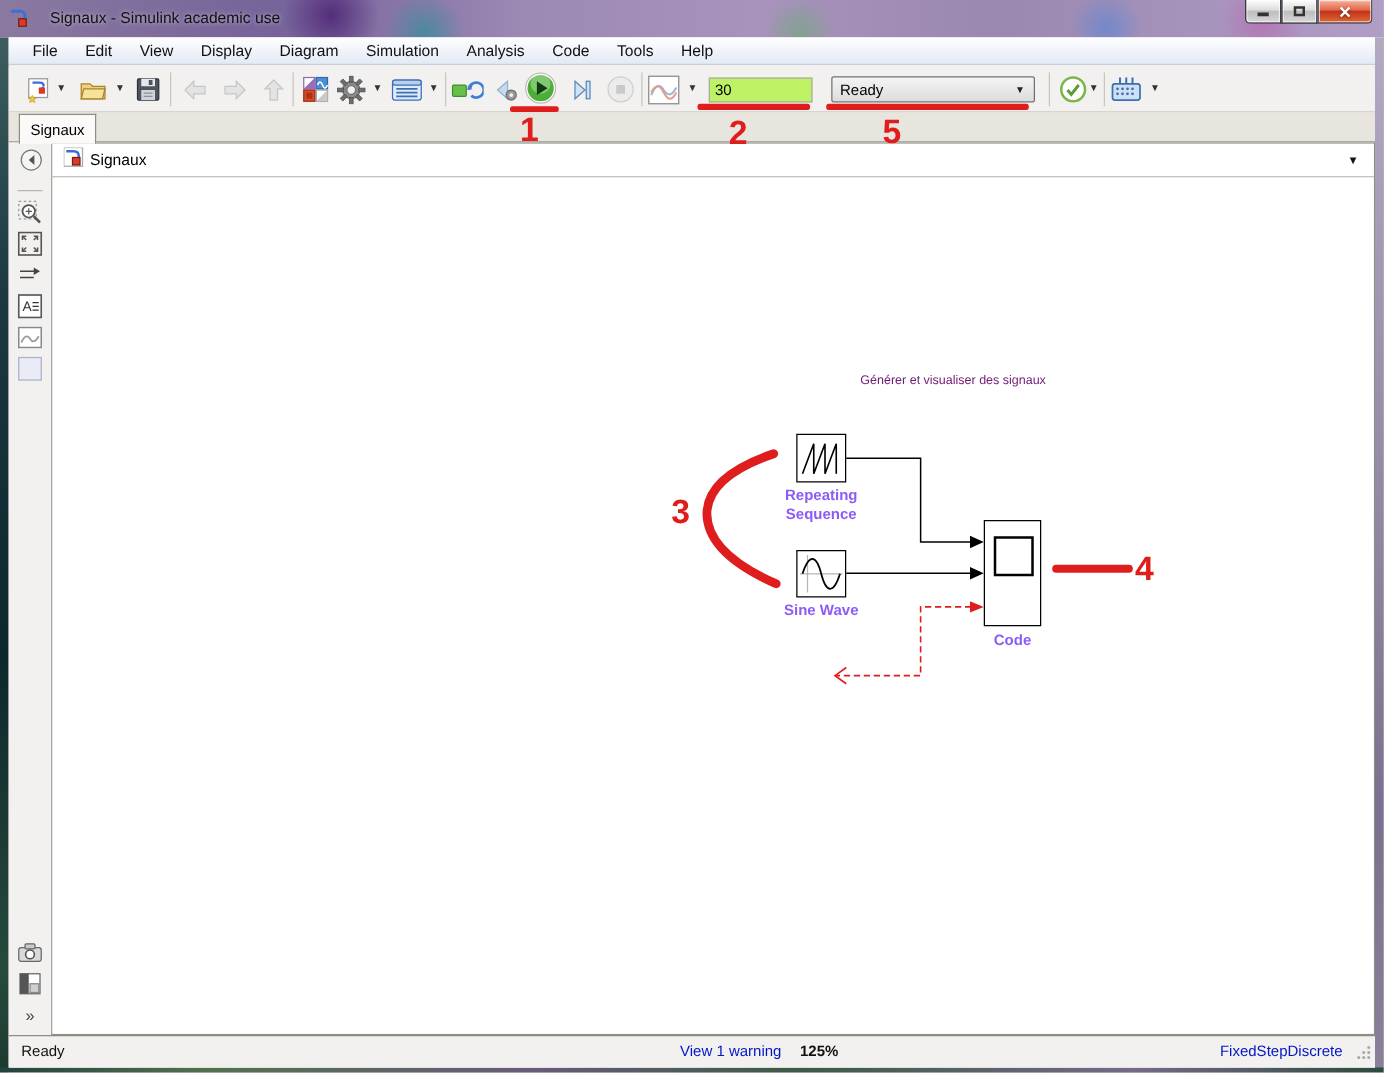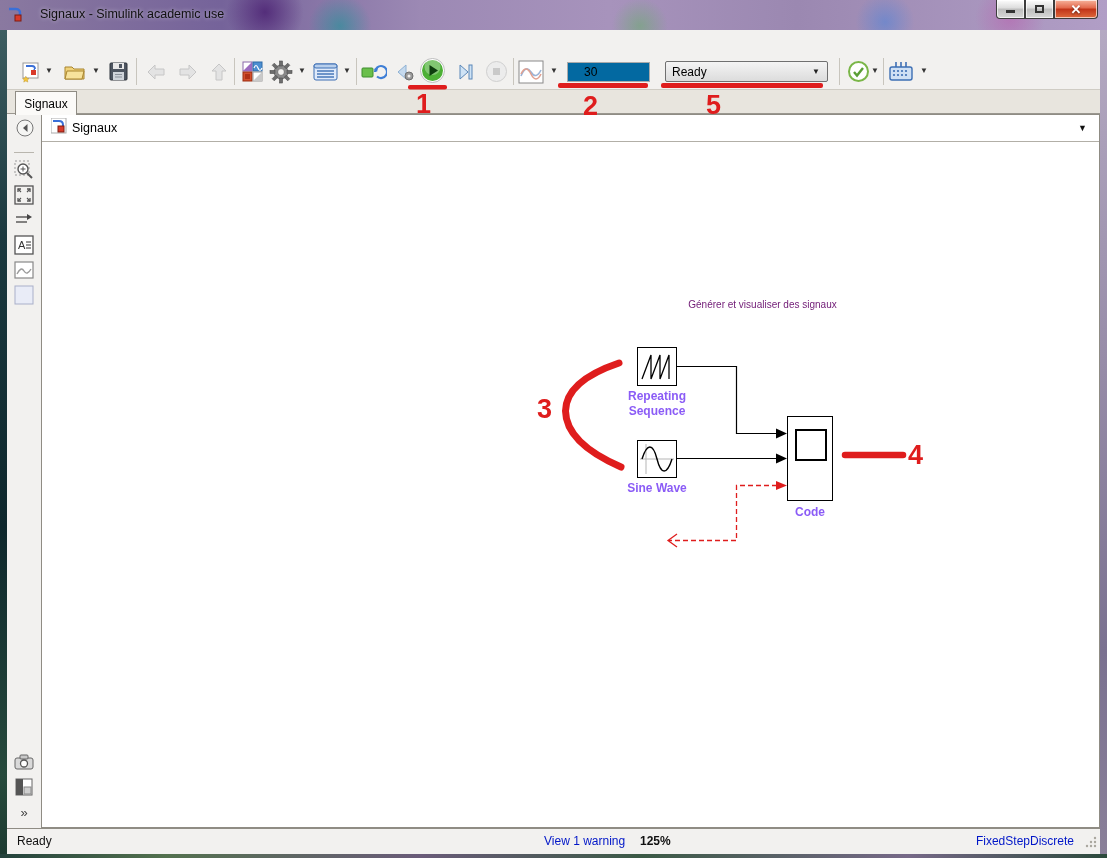--- a/index.html
+++ b/index.html
@@ -50,21 +50,21 @@
     background:linear-gradient(180deg,#fefefe,#e2eaf5);
     border-bottom:1px solid #c9cfd9; display:flex; align-items:center; padding-left:8px;
   }
   .menu-item { font-size:12.5px; color:#111; padding:2px 11px; cursor:default; }
 
   
   .toolbar { position:absolute; left:0; top:23px; width:1093px; height:37px; background:#f2f1ef; border-bottom:1px solid #cfccc4; }
   .tb { position:absolute; top:6px; width:26px; height:25px; display:flex; align-items:center; justify-content:center; cursor:pointer; }
   .tb-arrow { position:absolute; top:13px; width:10px; font-size:8px; color:#333; cursor:pointer; text-align:center; }
   .tb-sep { position:absolute; top:5px; width:1px; height:27px; background:#c8c5bd; }
-  .tb-input { position:absolute; top:9px; height:20px; border:1px solid #aaa; background:#0369a1; font-size:12px; padding:0 16px; font-family:"Liberation Sans",sans-serif; }
+  .tb-input { position:absolute; top:9px; height:20px; border:1px solid #aaa; background:#bef264; font-size:12px; padding:0 4px; font-family:"Liberation Sans",sans-serif; }
   .tb-combo { position:absolute; top:8px; height:21px; border:1px solid #707070; border-radius:2px;
     background:linear-gradient(180deg,#f4f4f4,#dcdcdc); font-size:12px; display:flex; align-items:center; padding:0 6px; cursor:pointer; }
   .tb-combo .caret { position:absolute; right:7px; font-size:8px; color:#222; }
 
   
   .tabstrip { position:absolute; left:0; top:60px; width:1093px; height:24px; background:#e8e5de; border-bottom:1px solid #9a978f; }
   .tab { position:absolute; left:8px; top:1px; width:62px; height:24px; background:#fbfaf8;
     border:1px solid #8f8c84; border-bottom:none; display:flex; align-items:center; justify-content:center;
     font-size:12px; z-index:3; cursor:pointer; }
 
@@ -126,20 +126,32 @@
         </div>
     </div>
   </div>
 
   <div class="frame-left"></div>
   <div class="frame-right"></div>
   <div class="frame-bottom"></div>
 
   <div class="content">
 
+    <div class="menubar">
+      <span class="menu-item">File</span>
+      <span class="menu-item">Edit</span>
+      <span class="menu-item">View</span>
+      <span class="menu-item">Display</span>
+      <span class="menu-item">Diagram</span>
+      <span class="menu-item">Simulation</span>
+      <span class="menu-item">Analysis</span>
+      <span class="menu-item">Code</span>
+      <span class="menu-item">Tools</span>
+      <span class="menu-item">Help</span>
+    </div>
 
     <div class="toolbar">
       <div class="tb" style="left:12px">
         <svg width="22" height="22">
             <rect x="2" y="2" width="15" height="15" fill="#fff" stroke="#999"></rect>
             <path d="M5,5 h6 c2,0 3,1.5 3,3" fill="none" stroke="#3a6fd8" stroke-width="1.8"></path>
             <path d="M14,7.5 v4 l-3,-2 z" fill="#3a6fd8"></path>
             <rect x="10" y="9" width="5" height="5" fill="#d93a2a"></rect>
             <path d="M5,13 l1.4,2.6 2.6,0.4 -2,1.8 0.6,2.6 -2.6,-1.4 -2.6,1.4 0.6,-2.6 -2,-1.8 2.6,-0.4 z" fill="#f5c63c" stroke="#b98e1e" stroke-width=".5" transform="scale(0.8) translate(1,6)"></path>
           </svg>

